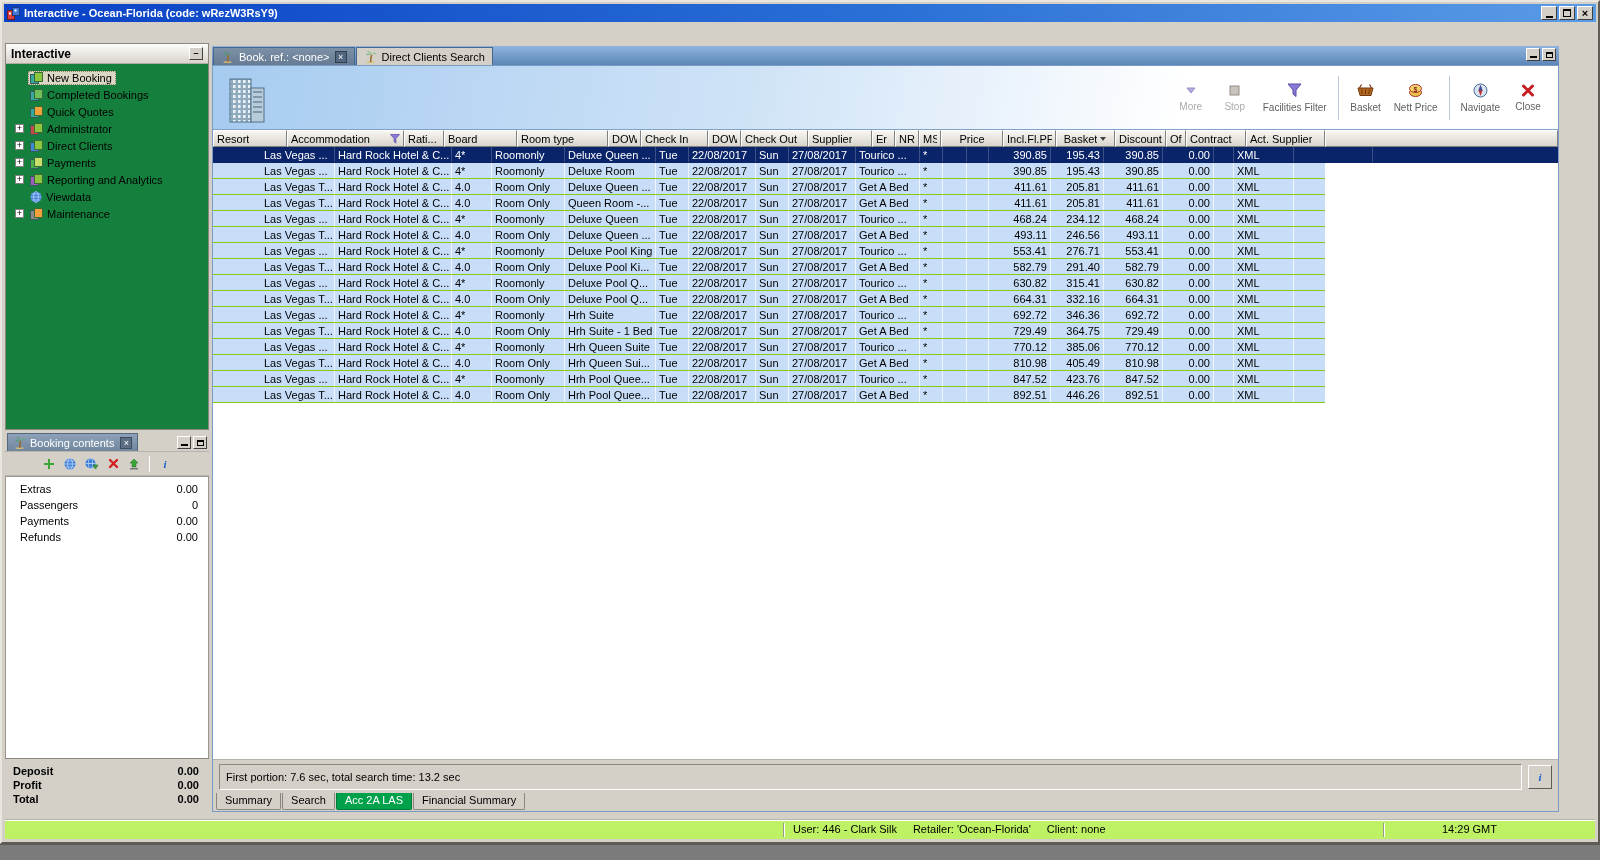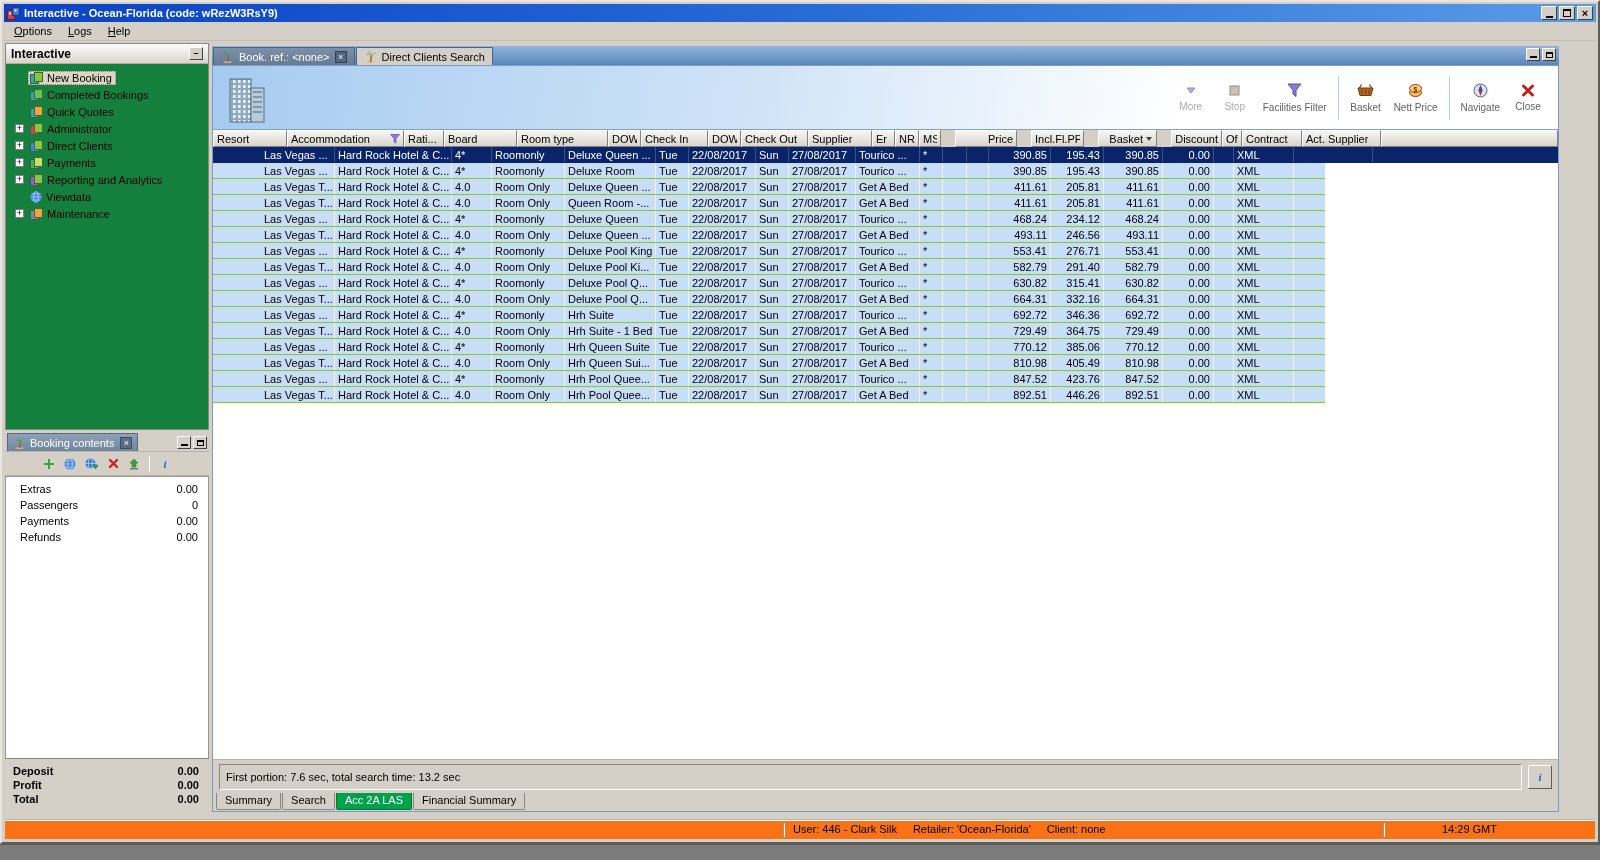--- a/index.html
+++ b/index.html
@@ -131,21 +131,21 @@
     height:18px; flex:0 0 18px; background:#D4D0C8; border-top:1px solid #FFF;
     display:flex; align-items:center; padding-left:6px; font-weight:bold;
   }
   .grid-header{ height:17px; flex:0 0 17px; display:flex; background:#D4D0C8; }
   .gh-cell{
     border:1px solid; border-color:#FFF #808080 #808080 #FFF;
     background:linear-gradient(#F8F6F2,#D9D5CD);
     padding:0 3px; display:flex; align-items:center; overflow:hidden; white-space:nowrap;
     font-size:11px; gap:2px;
   }
-  .gh-cell.r{ justify-content:flex-end;margin-left:14px; }
+  .gh-cell.r{ justify-content:center; }
   .gh-cell.fill{ flex:1; }
   .gh-cell .lbl{ overflow:hidden; }
   .grid-rows{ flex:1; background:#fff; display:flex; flex-direction:column; align-items:flex-start; overflow:hidden; }
   .grow{ display:flex; height:16px; flex:0 0 16px; width:1112px; background:#C8DEF8; border-bottom:1px solid #84cc16;padding-left:48px; }
   .grow.sel{ align-self:stretch; width:auto; background:#0A246A; color:#fff; border-bottom-color:#0A246A; }
   .gcell{
     padding:1px 3px 0 3px; white-space:nowrap; overflow:hidden;
     border-right:1px solid rgba(255,255,255,0.7); line-height:14px;
   }
   .grow.sel .gcell{ border-right-color:rgba(255,255,255,0.2); }
@@ -165,21 +165,21 @@
   }
   .bottom-tabs{ height:18px; flex:0 0 18px; background:#D4D0C8; display:flex; padding-left:3px; gap:1px; }
   .btab{
     height:17px; padding:1px 8px 0 8px; background:#D4D0C8; white-space:nowrap;
     border:1px solid #8A8680; border-top:none; border-radius:0 0 2px 2px;
   }
   .btab.active{ background:#00A14B; color:#fff; border-color:#007A38; }
   
   .statusbar{
     position:absolute; left:3px; right:3px; bottom:3px; height:20px;
-    background:#f97316; border-top:1px solid #B8B4AC; box-shadow:0 1px 0 #fff inset;
+    background:#bef264; border-top:1px solid #B8B4AC; box-shadow:0 1px 0 #fff inset;
   }
   .sb-group{ position:absolute; left:788px; top:3px; display:flex; gap:16px; }
   .sb-time{ position:absolute; right:98px; top:3px; }
   .sb-sep{ position:absolute; top:3px; bottom:2px; width:2px; border-left:1px solid #9A968E; border-right:1px solid #FFF; }
   .desktop-strip{ position:absolute; left:0; right:0; bottom:0; height:16px; background:#7B7B7B; border-top:1px solid #5A5A5A; }
   .ic{ display:inline-flex; align-items:center; line-height:0; }
   u{ text-decoration:underline; }
 </style>
 </head>
 <body>
@@ -202,25 +202,20 @@
         </span>
       <span class="winbtn">
           <span class="g-max"></span>
         </span>
       <span class="winbtn">
           <span class="g-x">×</span>
         </span>
     </span>
   </div>
 
-  <div class="menubar" id="menubar">
-      <span class="menu-item"><u>O</u>ptions</span>
-      <span class="menu-item"><u>L</u>ogs</span>
-      <span class="menu-item"><u>H</u>elp</span>
-    </div>
 
   <div class="side-panel">
     <div class="panel-header">
       <span>Interactive</span>
       <span class="small-btn">–</span>
     </div>
     <div class="tree" id="tree">
         <div class="tree-row">
           <span class="expander"></span>
           <span class="tree-hit selected">

